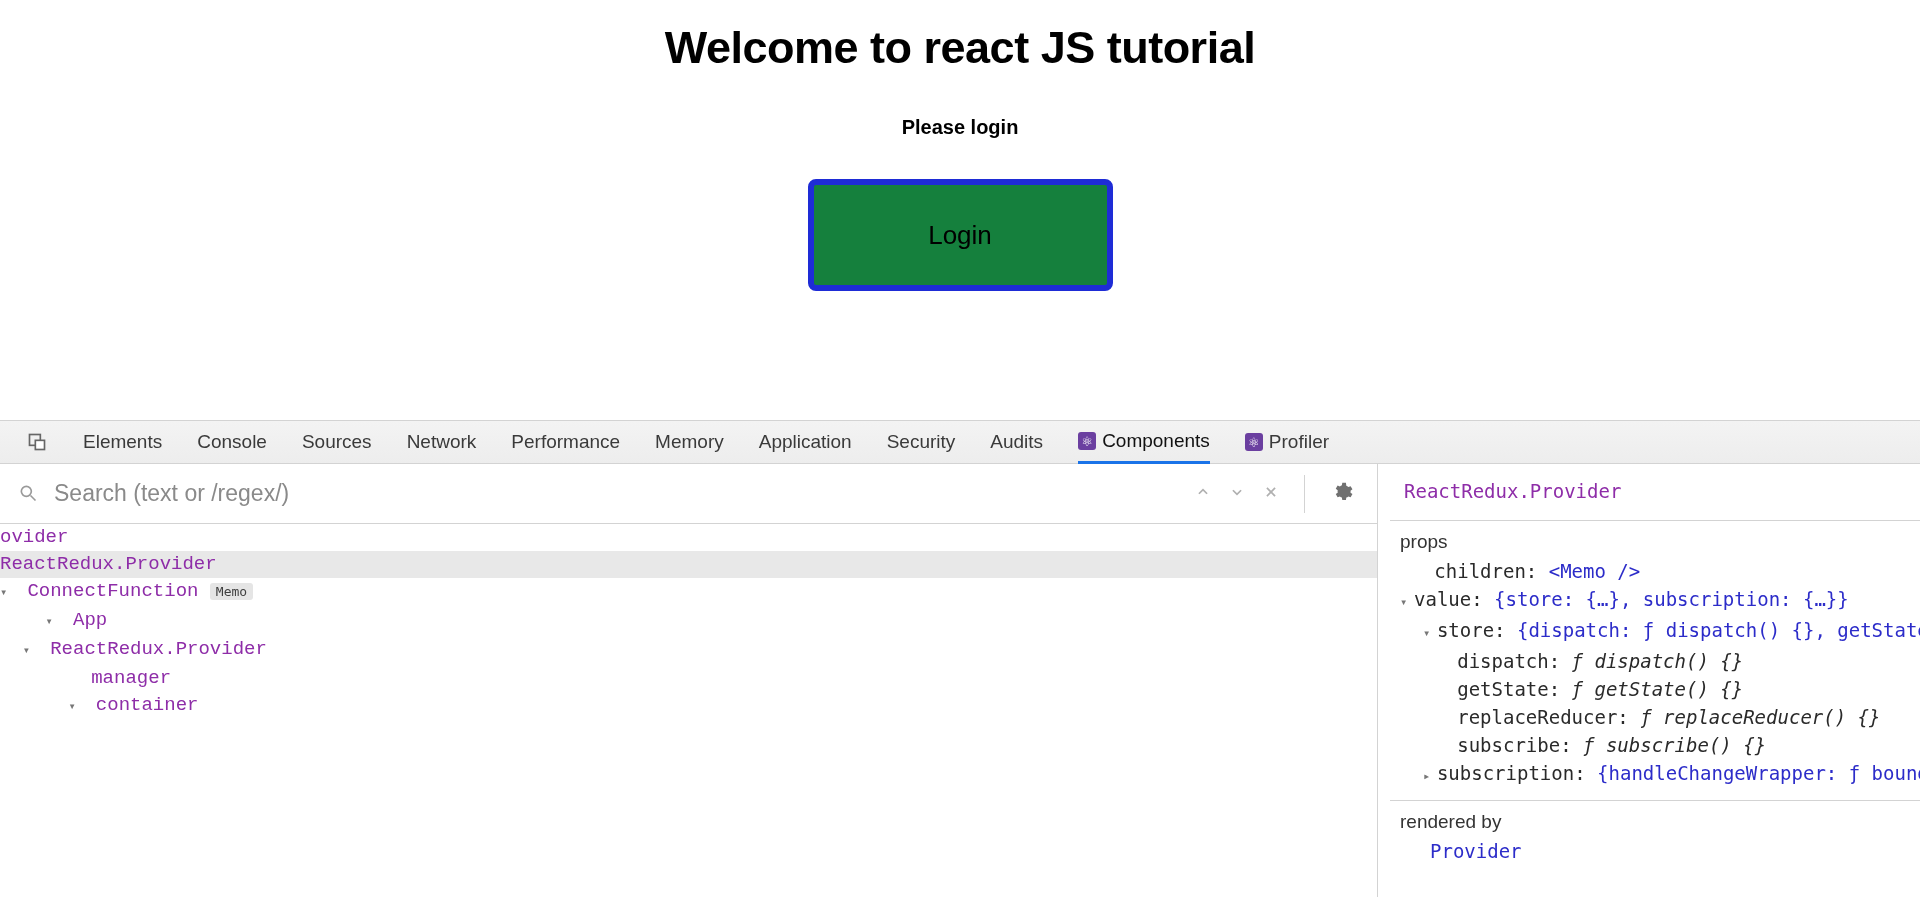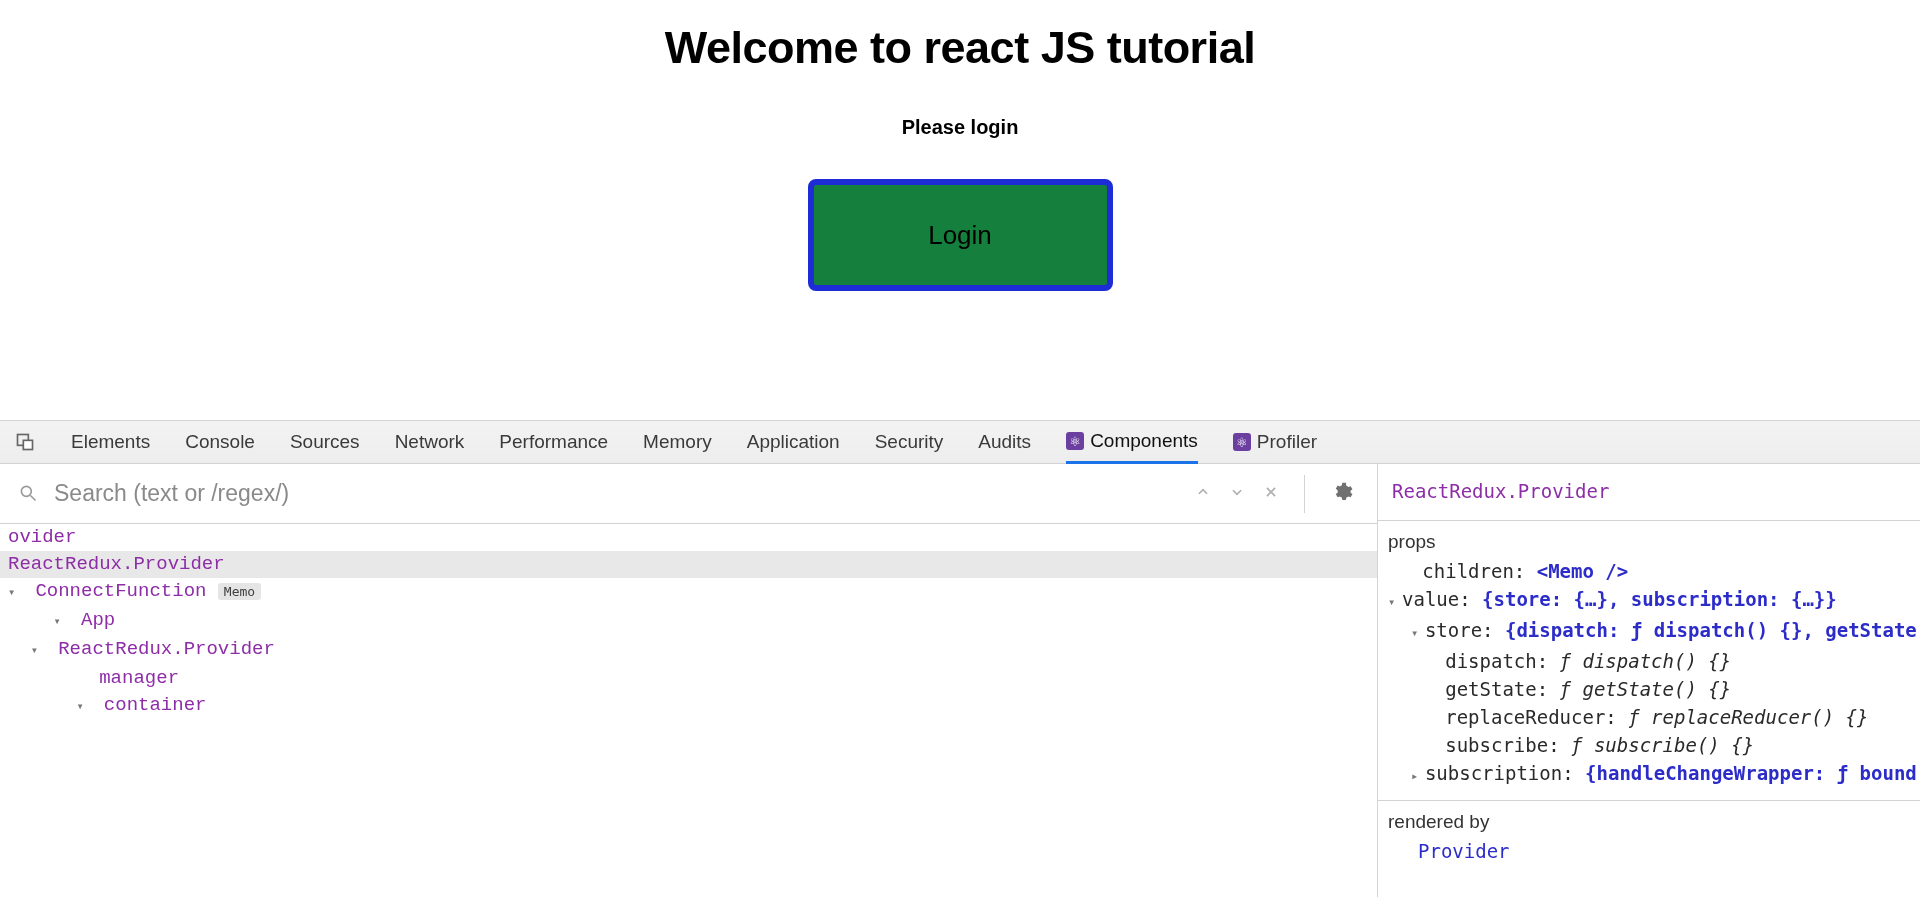--- a/index.html
+++ b/index.html
@@ -14,50 +14,50 @@
     .app-area h1 { margin: 22px 0 0; font-size: 45px; font-weight: 800; letter-spacing: -0.5px; }
     .app-area h2 { margin: 42px 0 0; font-size: 20px; font-weight: 800; }
     .login-btn {
       margin-top: 40px; width: 305px; height: 112px;
       border: 6px solid #1e2cd6; border-radius: 8px;
       background: #15803d; font-size: 26px; cursor: pointer;
     }
     .devtools { flex: 1 1 auto; border-top: 1px solid #d3d3d3; display: flex; flex-direction: column; background: #fff; }
     .tabstrip {
       height: 43px; display: flex; align-items: center; gap: 35px;
-      padding-left: 14px; border-bottom: 1px solid #d3d3d3;
+      padding-left: 26px; border-bottom: 1px solid #d3d3d3;
       background: linear-gradient(#f3f3f3,#ededed); font-size: 19px; color: #3a3a3a;
     }
     .tabstrip .tab { cursor: pointer; height: 43px; display: flex; align-items: center; }
     .tabstrip .tab.active { color: #111; border-bottom: 3px solid #1a73e8; margin-bottom: -1px; }
     .atom-badge {
       width: 18px; height: 18px; border-radius: 3px; background: #6b3fa0; color: #fff;
       display: inline-flex; align-items: center; justify-content: center; font-size: 13px; margin-right: 6px;
     }
     .inspect-btn { width: 22px; height: 22px; display: flex; align-items: center; justify-content: center; color: #666; }
-    .panels { flex: 1 1 auto; display: flex; overflow: hidden; }
+    .panels { flex: 1 1 auto; display: flex; overflow: hidden; gap: 12px; }
     .left-pane { flex: 0 0 1378px; border-right: 1px solid #d3d3d3; display: flex; flex-direction: column; }
     .searchbar { height: 60px; display: flex; align-items: center; border-bottom: 1px solid #d3d3d3; }
     .search-icon { width: 22px; height: 22px; margin-left: 18px; color: #9a9a9a; }
     .search-input { flex: 1 1 auto; border: none; outline: none; font-size: 23px; color: #222; margin-left: 12px; background: transparent; }
     .search-input::placeholder { color: #8a8a8a; }
     .search-tools { display: flex; align-items: center; gap: 20px; padding-right: 24px; color: #b0b0b0; }
     .search-tools .divider { width: 1px; height: 38px; background: #d3d3d3; margin: 0 6px; }
     .gear-icon { color: #707070; width: 22px; height: 22px; }
     .tree { font-family: Menlo, Consolas, "Courier New", monospace; font-size: 19px; line-height: 27px; color: #8e2da8; overflow: hidden; }
-    .tree-row { white-space: pre; padding-left: 8px; }
+    .tree-row { white-space: pre; padding-left: 0; }
     .tree-row.selected { background: #e8e8e8; }
     .tree-row .twisty { color: #777; display: inline-block; width: 14px; margin-right: 2px; font-size: 12px; }
     .memo-badge { font-size: 13px; background: #e5e5e5; color: #404040; padding: 1px 6px; border-radius: 3px; font-family: Menlo, monospace; }
     .right-pane { flex: 1 1 auto; font-family: Menlo, Consolas, monospace; font-size: 19px; display: flex; flex-direction: column; }
     .right-title { padding: 16px 0 8px 14px; color: #8e2da8; }
     .section-hdr { padding: 10px 0 4px 10px; color: #333; font-family: -apple-system, sans-serif; }
     .section-hdr.bordered { border-top: 1px solid #d3d3d3; margin-top: 10px; }
     .kv { white-space: pre; color: #2a2a2a; padding-left: 10px; line-height: 28px; }
-    .k-identifier { color: #2c2cc9; font-weight: bold; }
+    .k-identifier { color: #2c2cc9; }
     .k-func { color: #2a2a2a; font-style: italic; }
     .k-punct { color: #2a2a2a; }
     .tw { color: #777; font-size: 12px; display: inline-block; width: 14px; }
     .rendered-link { color: #2c2cc9; padding-left: 40px; line-height: 28px; }
     .chev { width: 14px; height: 14px; color: #b0b0b0; }
     .x-icon { width: 14px; height: 14px; color: #b0b0b0; }
   </style>
 </head>
 <body>
 

